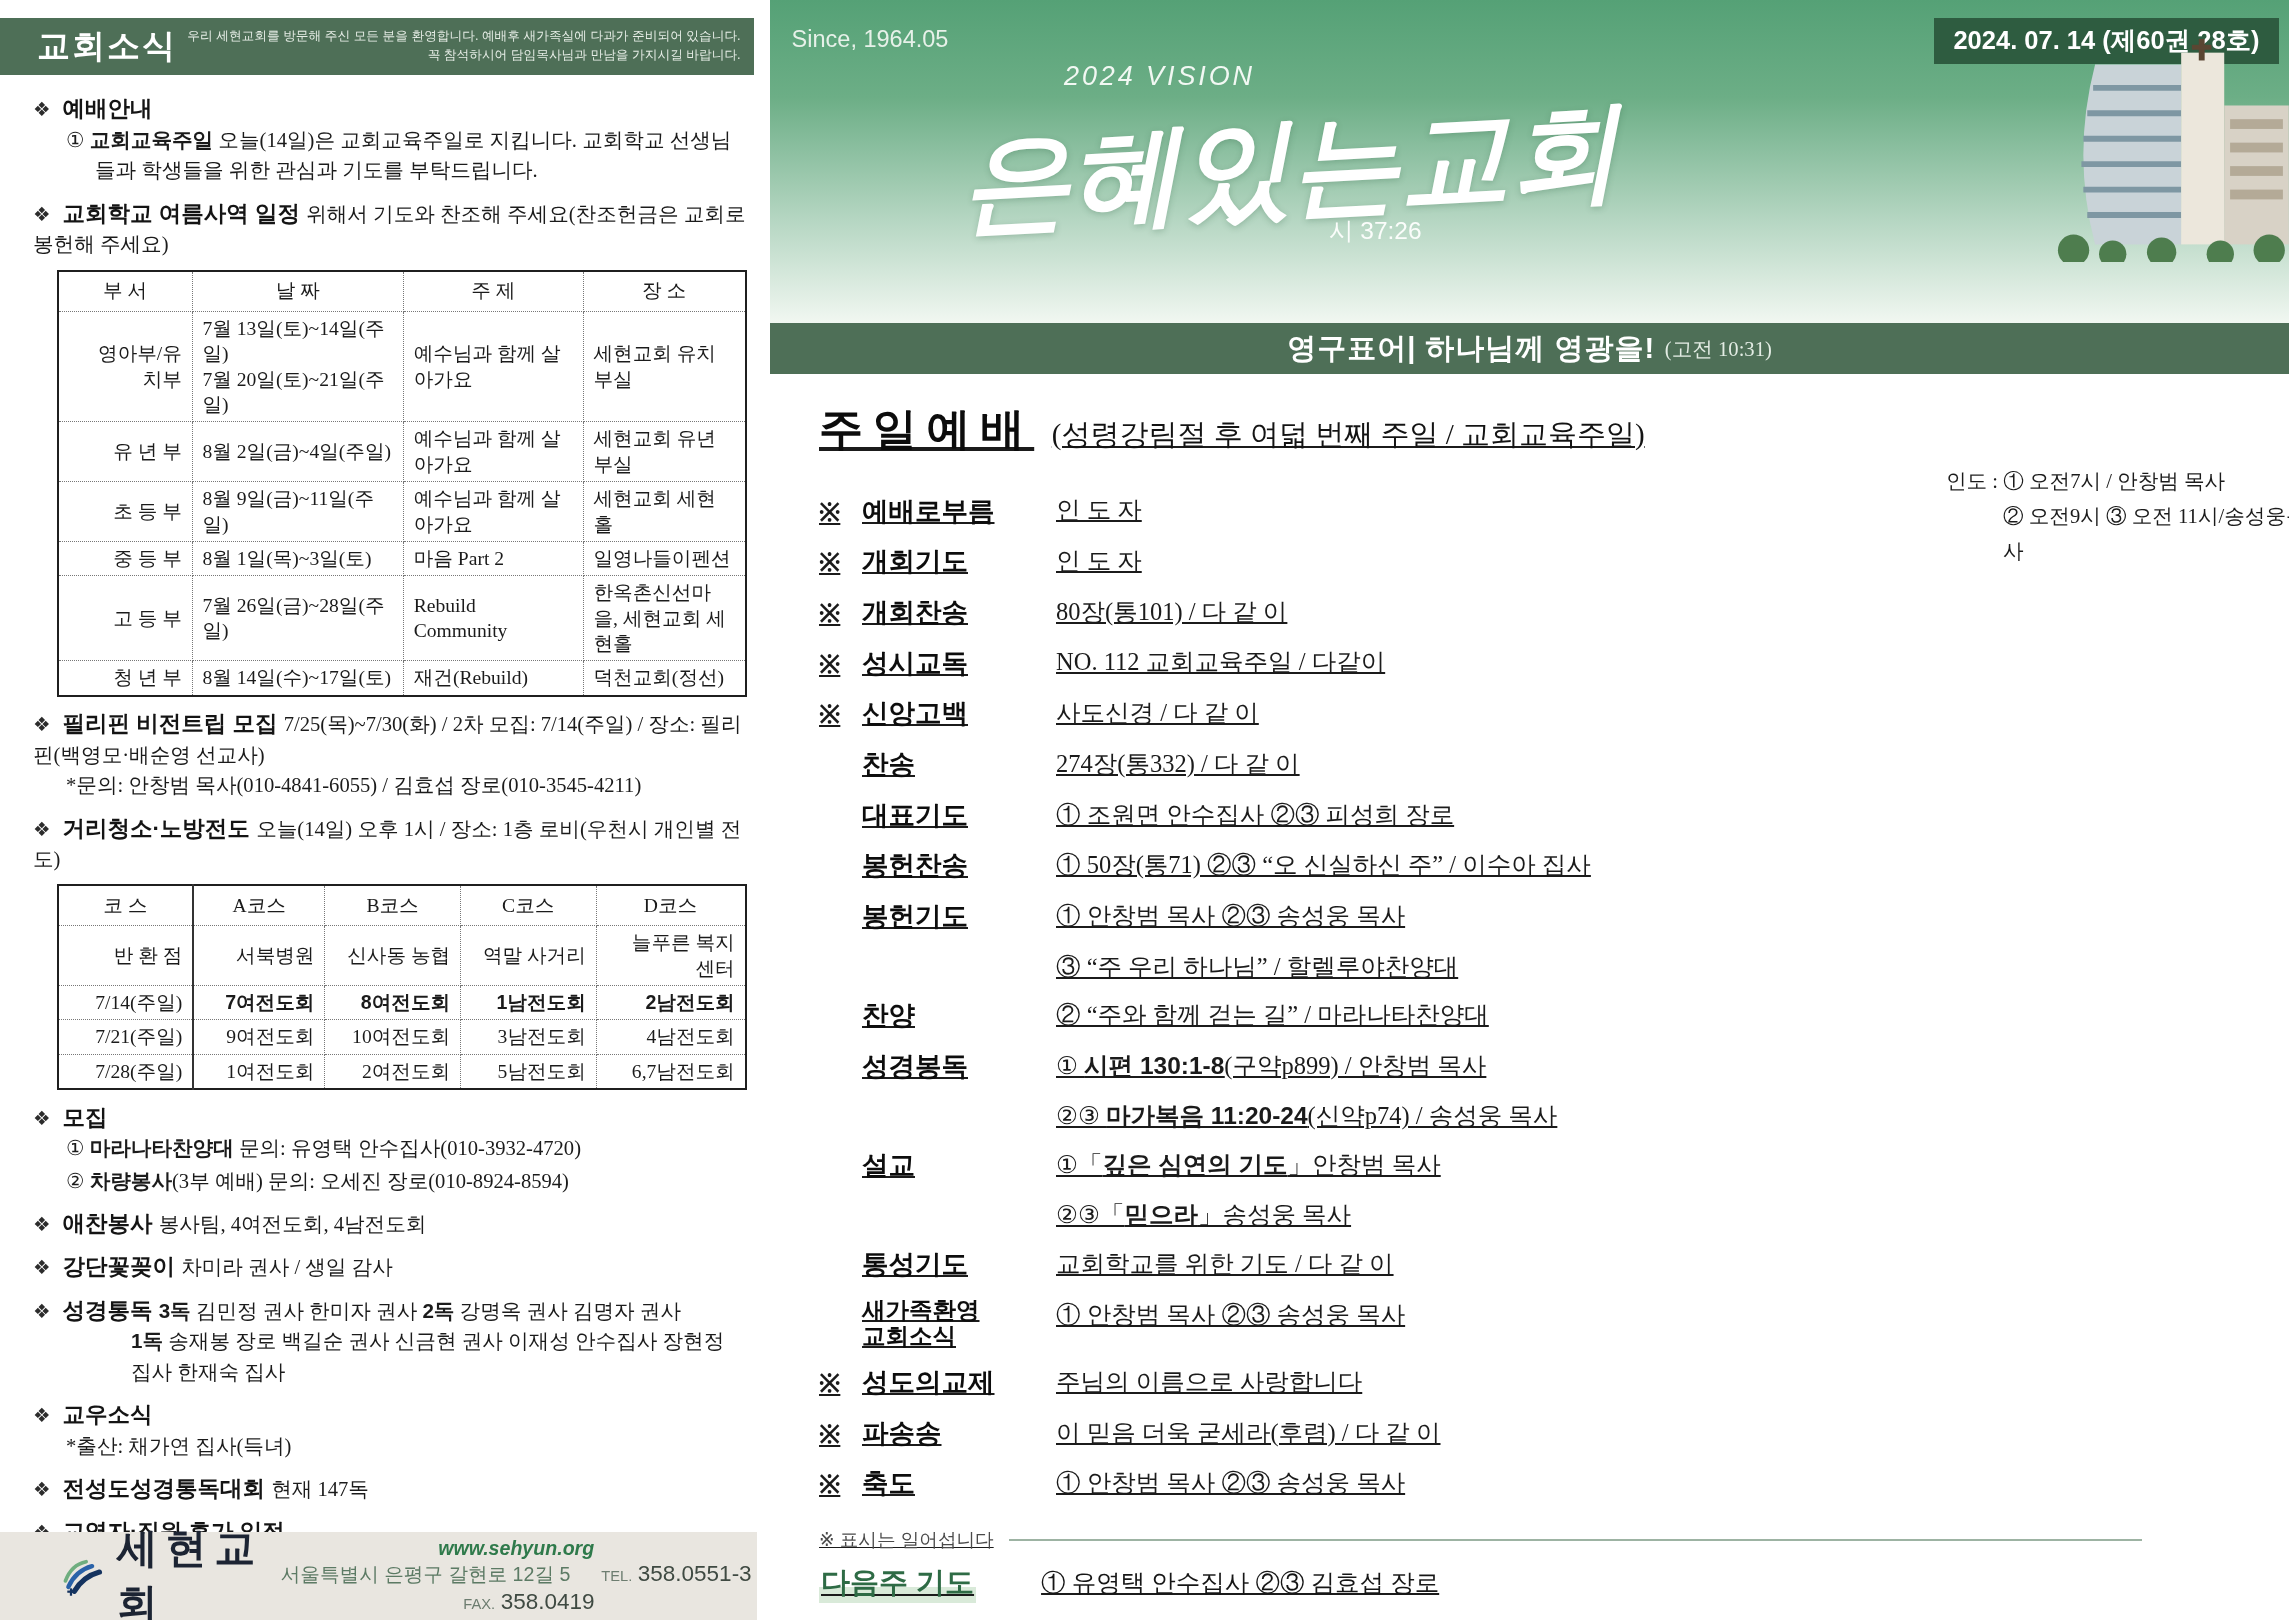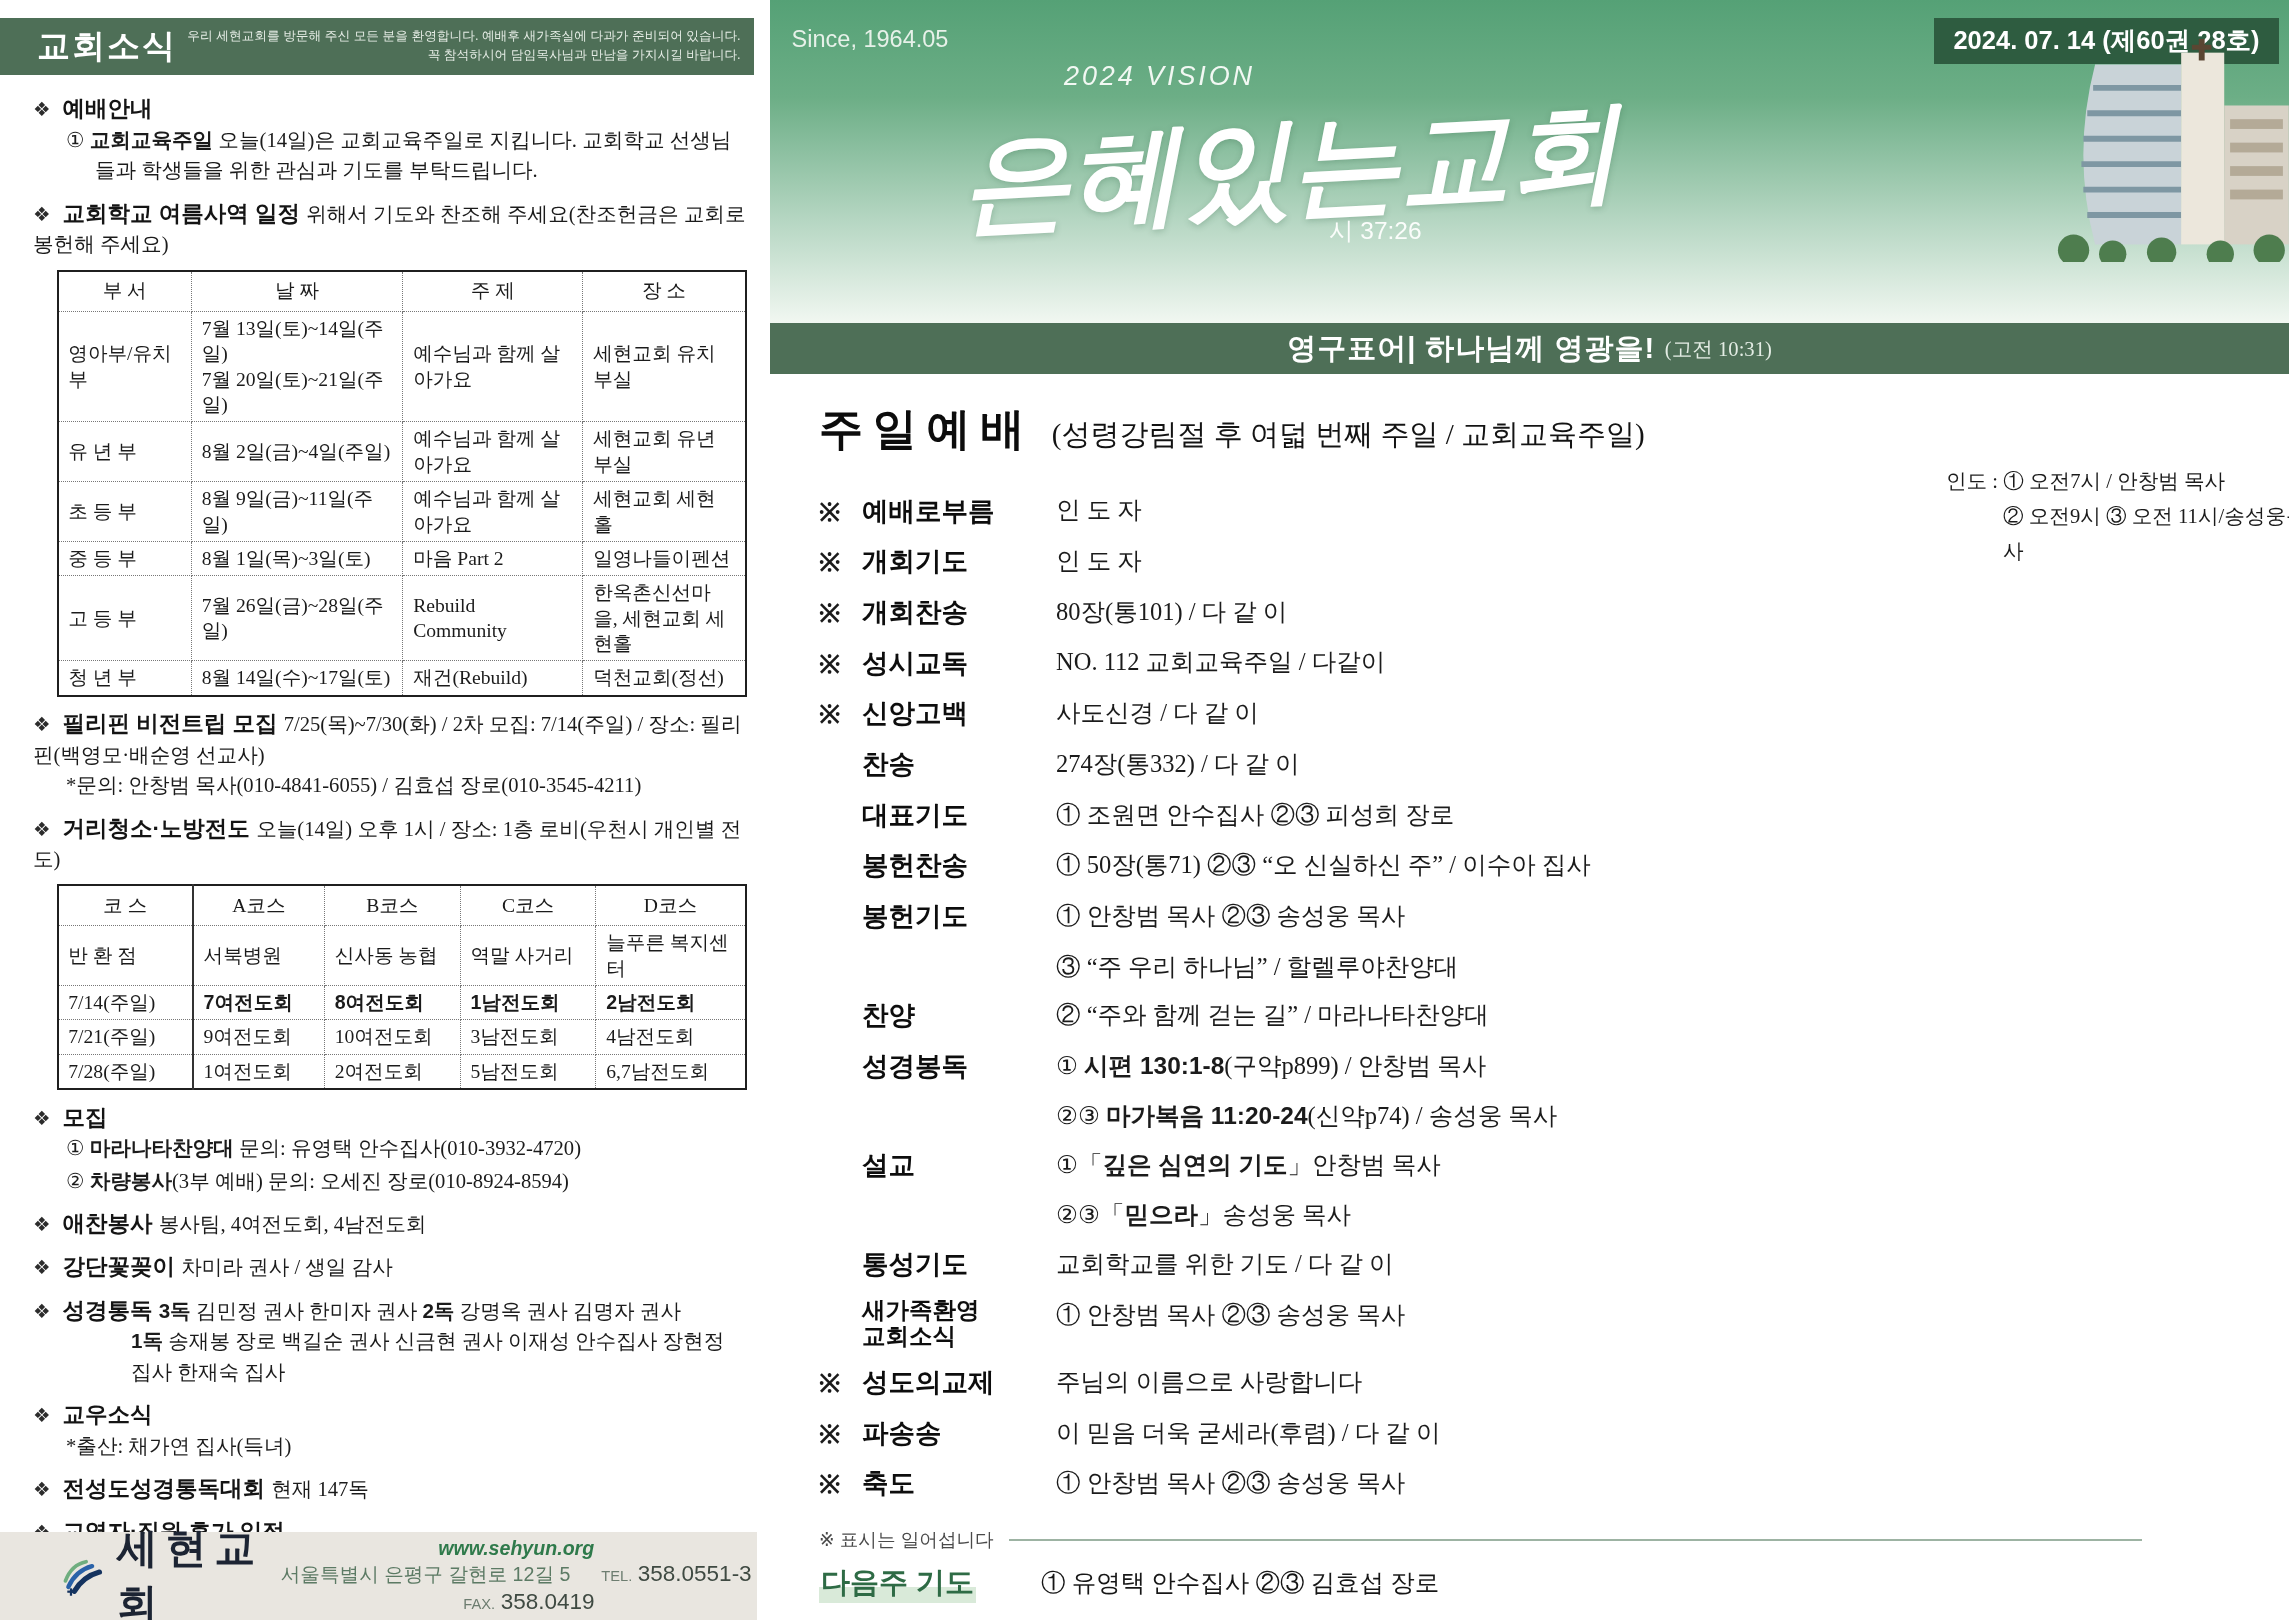--- a/index.html
+++ b/index.html
@@ -17,21 +17,21 @@
   .sec{margin-bottom:12.7px;}
   .sec-head{font-family:"Liberation Sans","DejaVu Sans",sans-serif;font-weight:800;font-size:22.5px;color:#141414;line-height:1.35;}
   .diamond{font-size:19.6px;color:#2c2c2c;margin-right:11.8px;}
   .sec-head .desc{font-family:"Liberation Serif","DejaVu Serif",serif;font-weight:400;font-size:20.6px;color:#1b1b1b;}
   .sec-body{margin-left:33px;font-size:20.6px;line-height:1.5;}
   .item{padding-left:29px;text-indent:-29px;margin-bottom:2px;}
   .bl{font-family:"Liberation Sans","DejaVu Sans",sans-serif;font-weight:800;margin-top:48px;}
   .tbl{border-collapse:collapse;border:2px solid #1f1f1f;margin:9.8px 0 3.9px 9.8px;font-size:19.6px;}
   .tbl td{border:1.5px dotted #777;padding:3.9px 9.8px;line-height:1.3;}
   .tbl tr.hrow td{text-align:center;padding:6.9px 9.8px;}
-  .tbl td.c{text-align:left;}
+  .tbl td.c{text-align:right;padding-left:20px;}
   .boldrow td{font-family:"Liberation Sans","DejaVu Sans",sans-serif;font-weight:800;}
   .two-dates span{display:block;}
   .lfooter{position:absolute;left:0;bottom:0;width:757px;height:88px;background:#e9e6e0;
            display:flex;align-items:center;}
   .logo{display:flex;align-items:center;margin-left:61px;}
   .logo .lname{font-size:41px;font-weight:700;color:#1c2433;letter-spacing:7.8px;margin-left:9.8px;}
   .finfo{margin-left:12px;line-height:1.25;text-align:center;}
   .fsite{color:#2f7a4b;font-weight:700;font-style:italic;font-size:19.6px;font-family:"Liberation Sans","DejaVu Sans",sans-serif;}
   .faddr{color:#5c7a64;font-size:19.6px;font-family:"Liberation Sans","DejaVu Sans",sans-serif;}
   .faddr .tlabel{font-size:14.7px;color:#6d7d70;margin-left:25.5px;}
@@ -50,21 +50,21 @@
           font-family:"Liberation Sans","DejaVu Sans",sans-serif;letter-spacing:2.9px;}
   .rtitle{position:absolute;left:147px;top:94px;width:745px;text-align:center;color:#ffffff;
           font-size:110px;font-weight:700;font-style:italic;transform:rotate(-3deg);
           font-family:"DejaVu Serif","Liberation Serif",serif;text-shadow:0 2px 5.9px rgba(40,90,60,.25);}
   .rverse{position:absolute;left:559px;top:214px;color:#fbfdfb;font-size:24.5px;
           font-family:"Liberation Sans","DejaVu Sans",sans-serif;}
   .photo{position:absolute;right:0;top:37px;}
   .motto{height:51px;background:#4e6f57;display:flex;align-items:center;justify-content:center;color:#fff;}
   .motto .mm{font-family:"Liberation Sans","DejaVu Sans",sans-serif;font-weight:800;font-size:29px;letter-spacing:1px;}
   .motto .mr{font-size:20.6px;margin-left:9.8px;color:#e3ece4;}
-  .rcontent{position:relative;padding:25.5px 147px 0 49px;}
+  .rcontent{position:relative;padding:25.5px 147px 0 49px;text-decoration:underline;}
   .svc{display:flex;align-items:baseline;}
   .svc .st{font-family:"Liberation Sans","DejaVu Sans",sans-serif;font-weight:900;font-size:44px;
            letter-spacing:9.8px;color:#0c0c0c;}
   .svc .ss{font-size:29px;margin-left:17.6px;color:#131313;}
   .leaders{position:absolute;left:1176px;top:90px;width:363px;font-size:20.6px;line-height:1.7;color:#1b1b1b;}
   .leaders .l2{margin-left:57px;}
   .order{margin-top:33px;}
   .oline{display:flex;align-items:flex-start;margin-bottom:13.7px;}
   .ostar{width:43px;font-size:25.5px;font-weight:700;padding-top:2px;}
   .olabel{width:159px;margin-right:35px;font-family:"Liberation Sans","DejaVu Sans",sans-serif;

